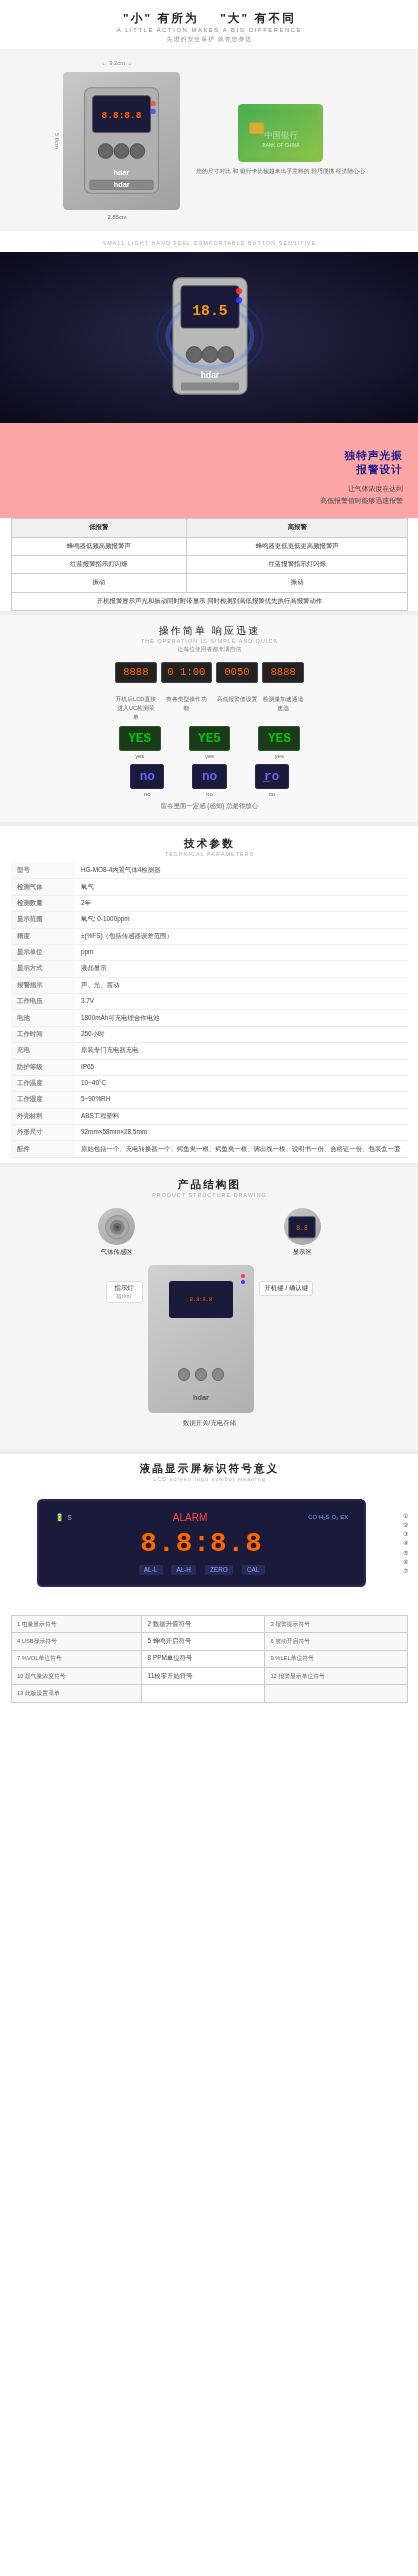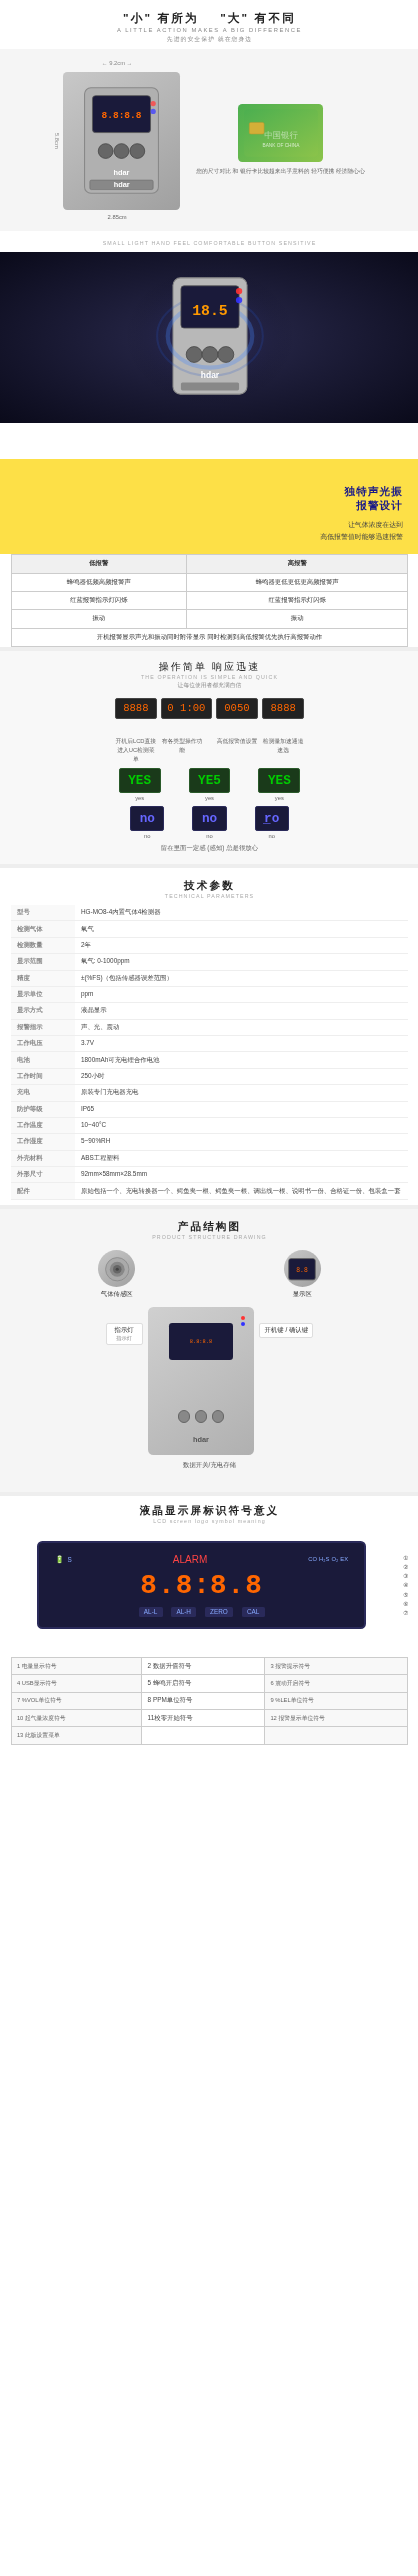--- a/index.html
+++ b/index.html
@@ -148,21 +148,22 @@
     }
     .operation-displays {
       display: flex;
       justify-content: center;
       gap: 4.2px;
       margin: 8.5px 10.6px 4.2px;
     }
     .op-display-item {
       display: flex;
       flex-direction: column;
-      gap: 18px;
+      align-items: center;
+      gap: 12px;
     }
     .lcd-display {
       background: #222;
       border: 1.1px solid #444;
       border-radius: 2.1px;
       padding: 3.2px 5.3px;
       font-family: 'Courier New', monospace;
       font-size: 10.6px;
       color: #ff6600;
       min-width: 42px;
@@ -542,21 +543,21 @@
 
           <rect x="115" y="228" width="110" height="15" rx="3" fill="#888"></rect>
 
           <circle cx="225" cy="55" r="6" fill="#ff3333" opacity="0.9"></circle>
           <circle cx="225" cy="72" r="6" fill="#3333ff" opacity="0.9"></circle>
         </svg>
       </div>
     </div>
   </div>
 
-  <div style="display:flex; background:#fde047; padding:10.6px 16px; gap:10.6px; align-items:flex-start;margin-top:36px;">
+  <div style="display:flex; background:#fca5a5; padding:10.6px 16px; gap:10.6px; align-items:flex-start;">
     <div style="flex:1; text-align:right; padding-top:16px;">
       <div style="font-size:10.6px; font-weight:bold; color:#1a1a88; letter-spacing:1.1px;">
         <span>独特声光振</span><br>
         <span>报警设计</span>
       </div>
       <div style="font-size:6.9px; color:#444; margin-top:5.3px; line-height:1.8;">
         <span>让气体浓度在达到</span><br>
         <span>高低报警值时能够迅速报警</span>
       </div>
     </div>

